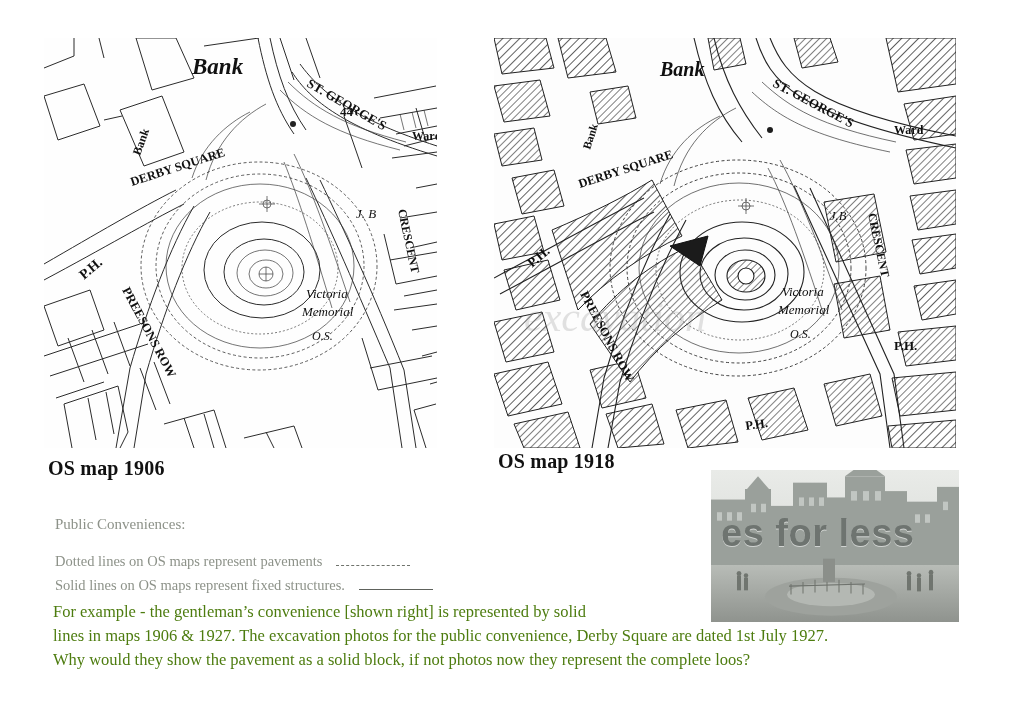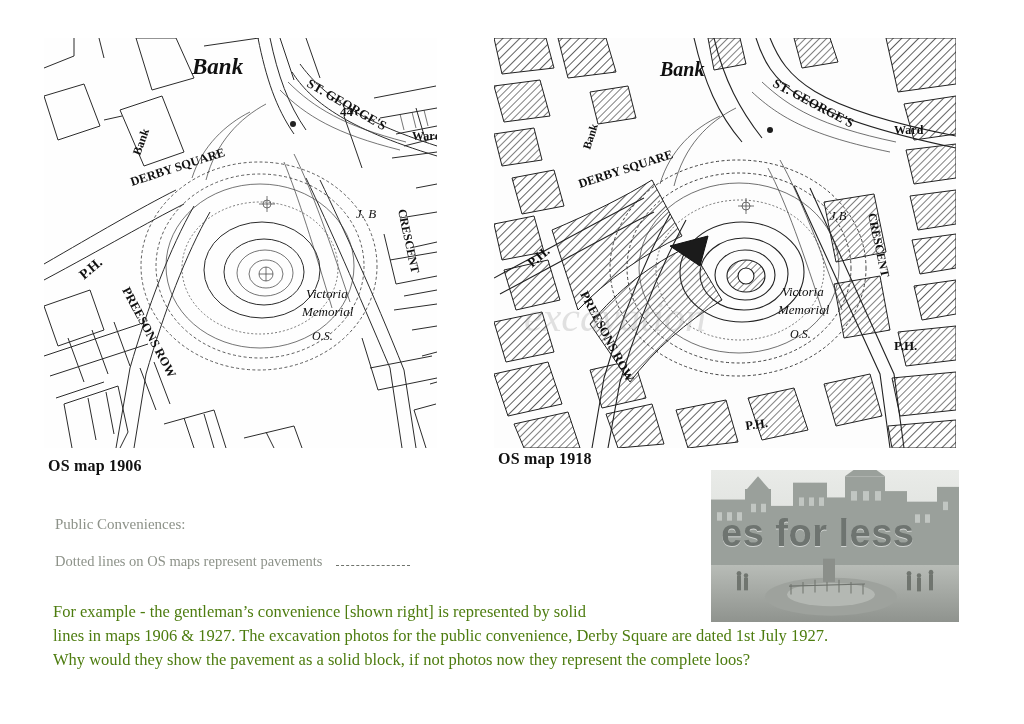--- a/index.html
+++ b/index.html
@@ -25,21 +25,21 @@
   #map-1906 { left: 44px;  top: 38px; width: 393px; height: 410px; }
   #map-1927 { left: 494px; top: 38px; width: 462px; height: 410px; }
 
   .map-canvas { position: absolute; inset: 0; }
   .map-canvas svg { display: block; width: 100%; height: 100%; }
 
   .map-caption {
     position: absolute;
     font-family: "Liberation Serif", serif;
     font-weight: bold;
-    font-size: 16px;
+    font-size: 20px;
     color: #111;
     letter-spacing: .2px;
   }
   #caption-1906 { left: 48px;  top: 457px; }
   #caption-1927 { left: 498px; top: 450px; }
 
   
   .legend {
     position: absolute;
     left: 55px;
@@ -427,20 +427,24 @@
 <div class="map-caption" id="caption-1927">OS map 1918</div>
 
 <div class="legend">
   <div class="legend-title">Public Conveniences:</div>
 
   <div class="legend-row">
     <span class="txt">Dotted lines on OS maps represent pavements</span>
     <span class="sample dotted"></span>
   </div>
 
+  <div class="legend-row">
+    <span class="txt">Solid lines on OS maps represent fixed structures.</span>
+    <span class="sample solid"></span>
+  </div>
 </div>
 
 <div id="photo">
   <svg viewBox="0 0 248 144" preserveAspectRatio="none">
     <defs>
       <linearGradient id="sky" x1="0" y1="0" x2="0" y2="1">
         <stop offset="0" stop-color="#e9ebe8"></stop>
         <stop offset="1" stop-color="#cfd2ce"></stop>
       </linearGradient>
       <linearGradient id="ground" x1="0" y1="0" x2="0" y2="1">

